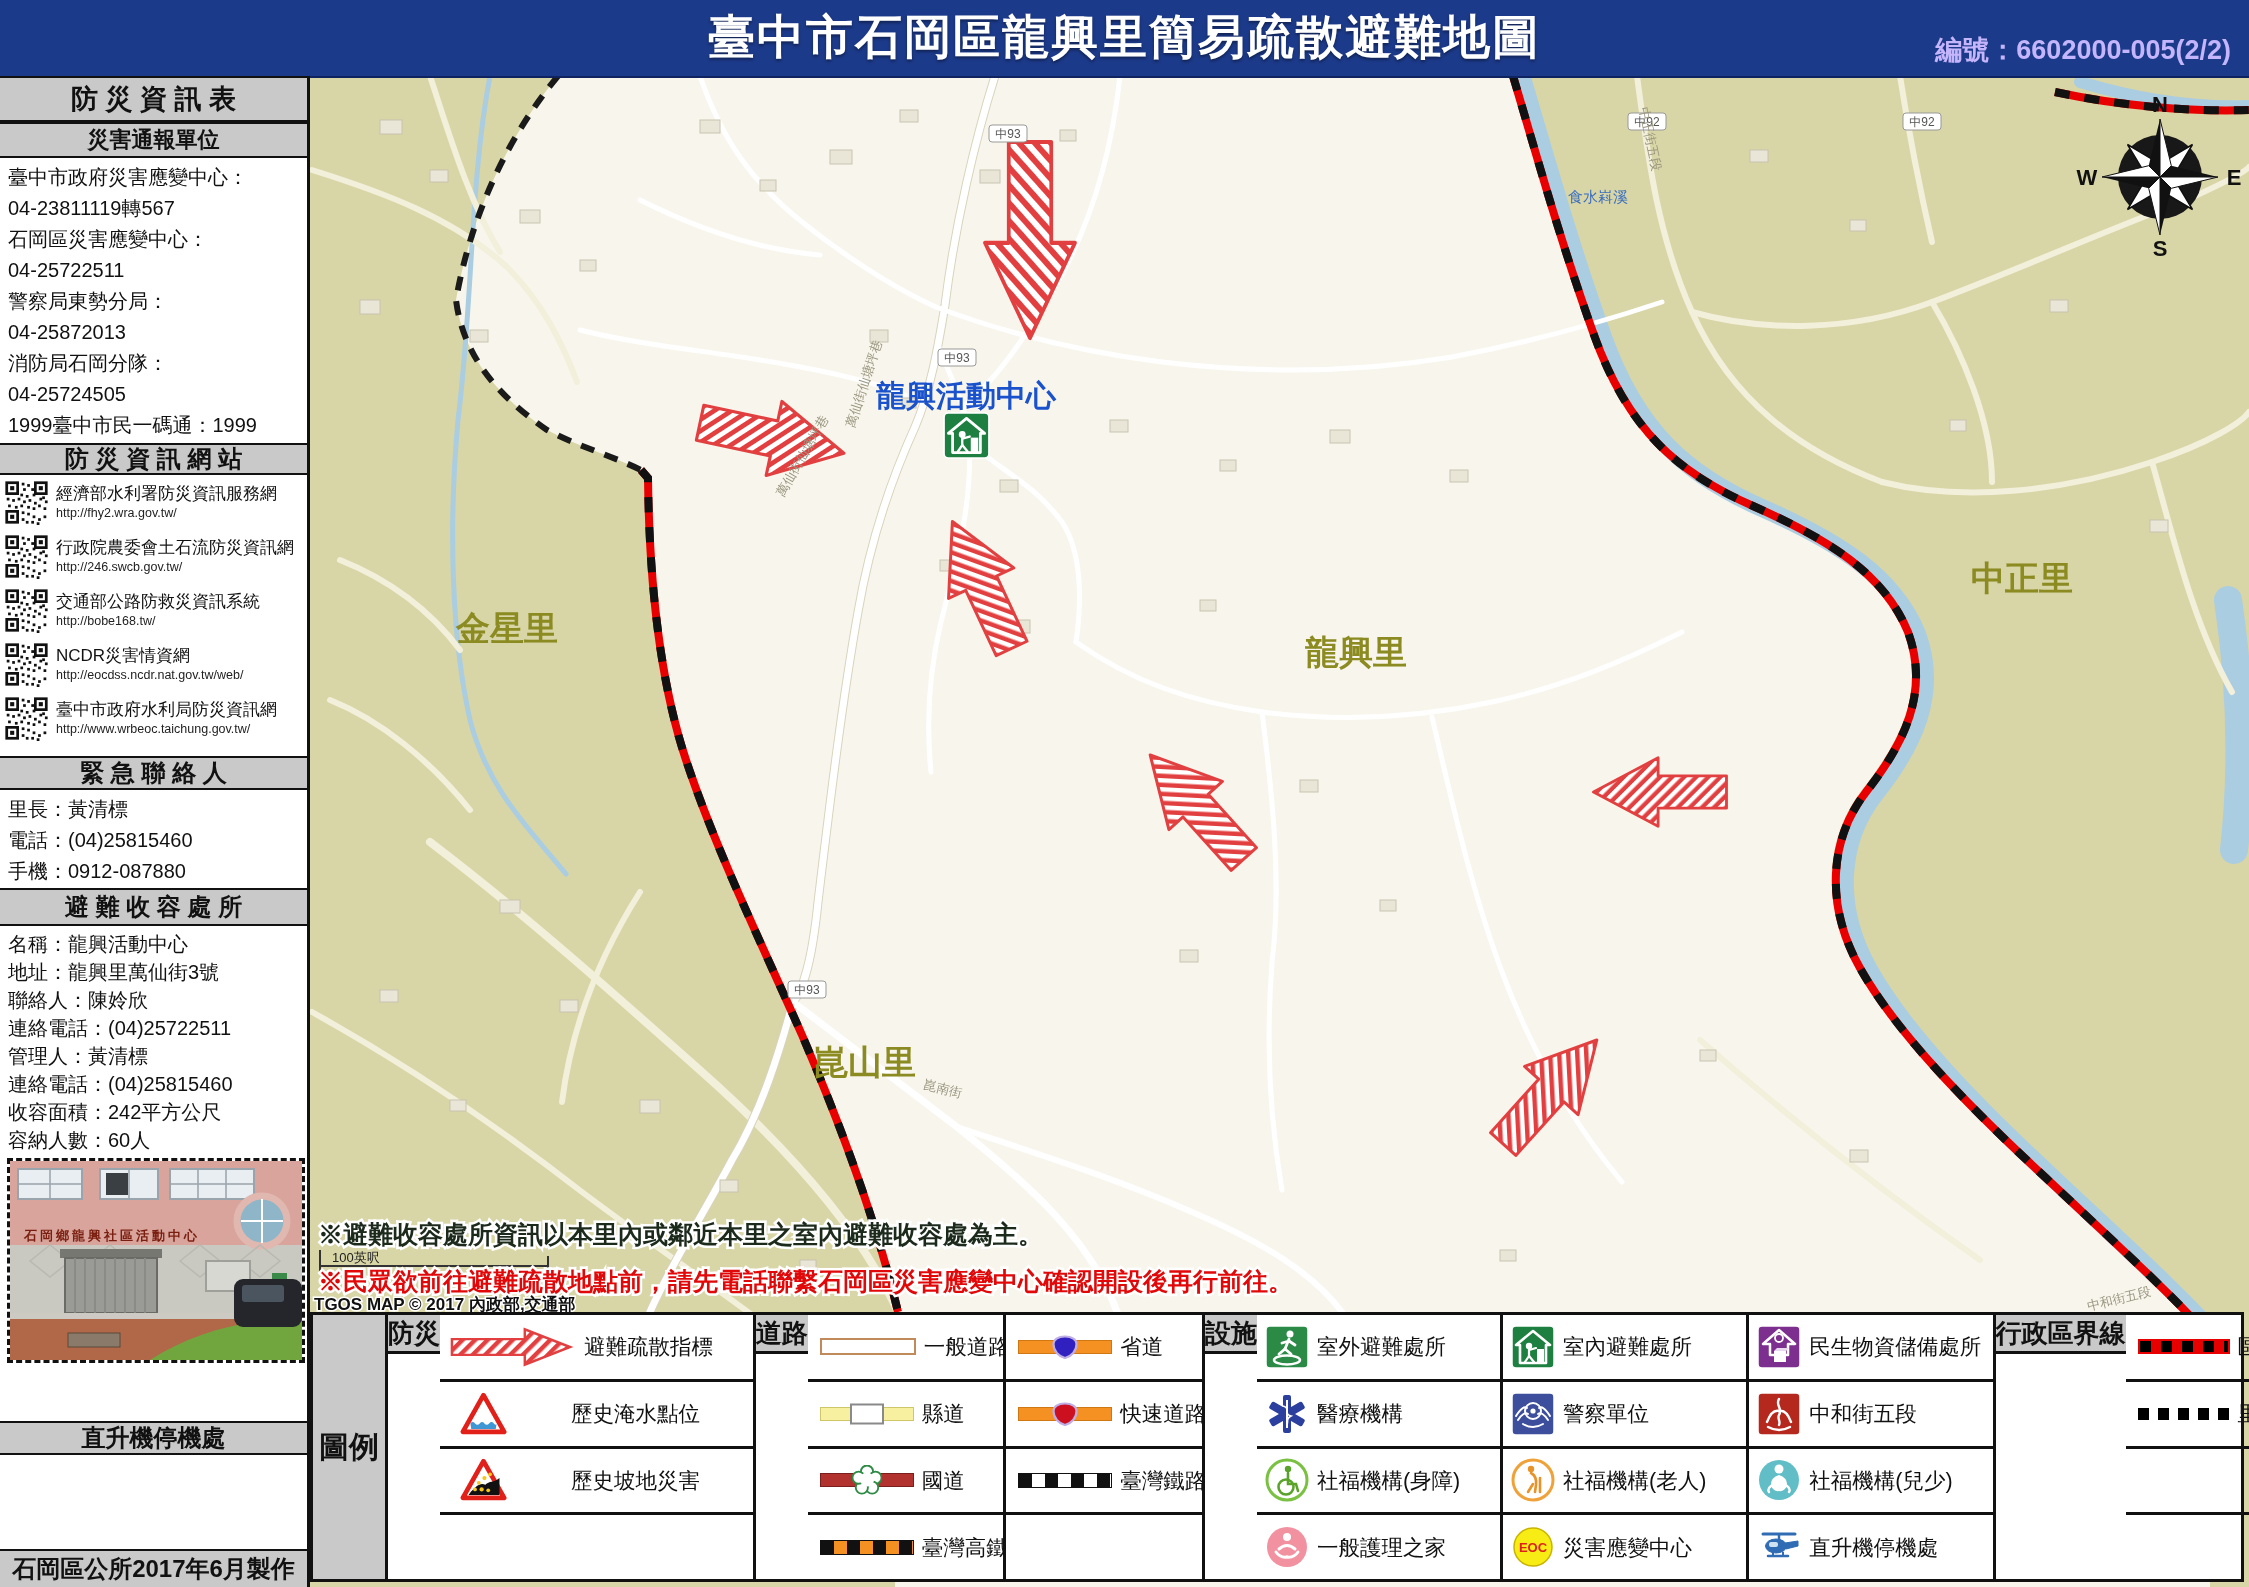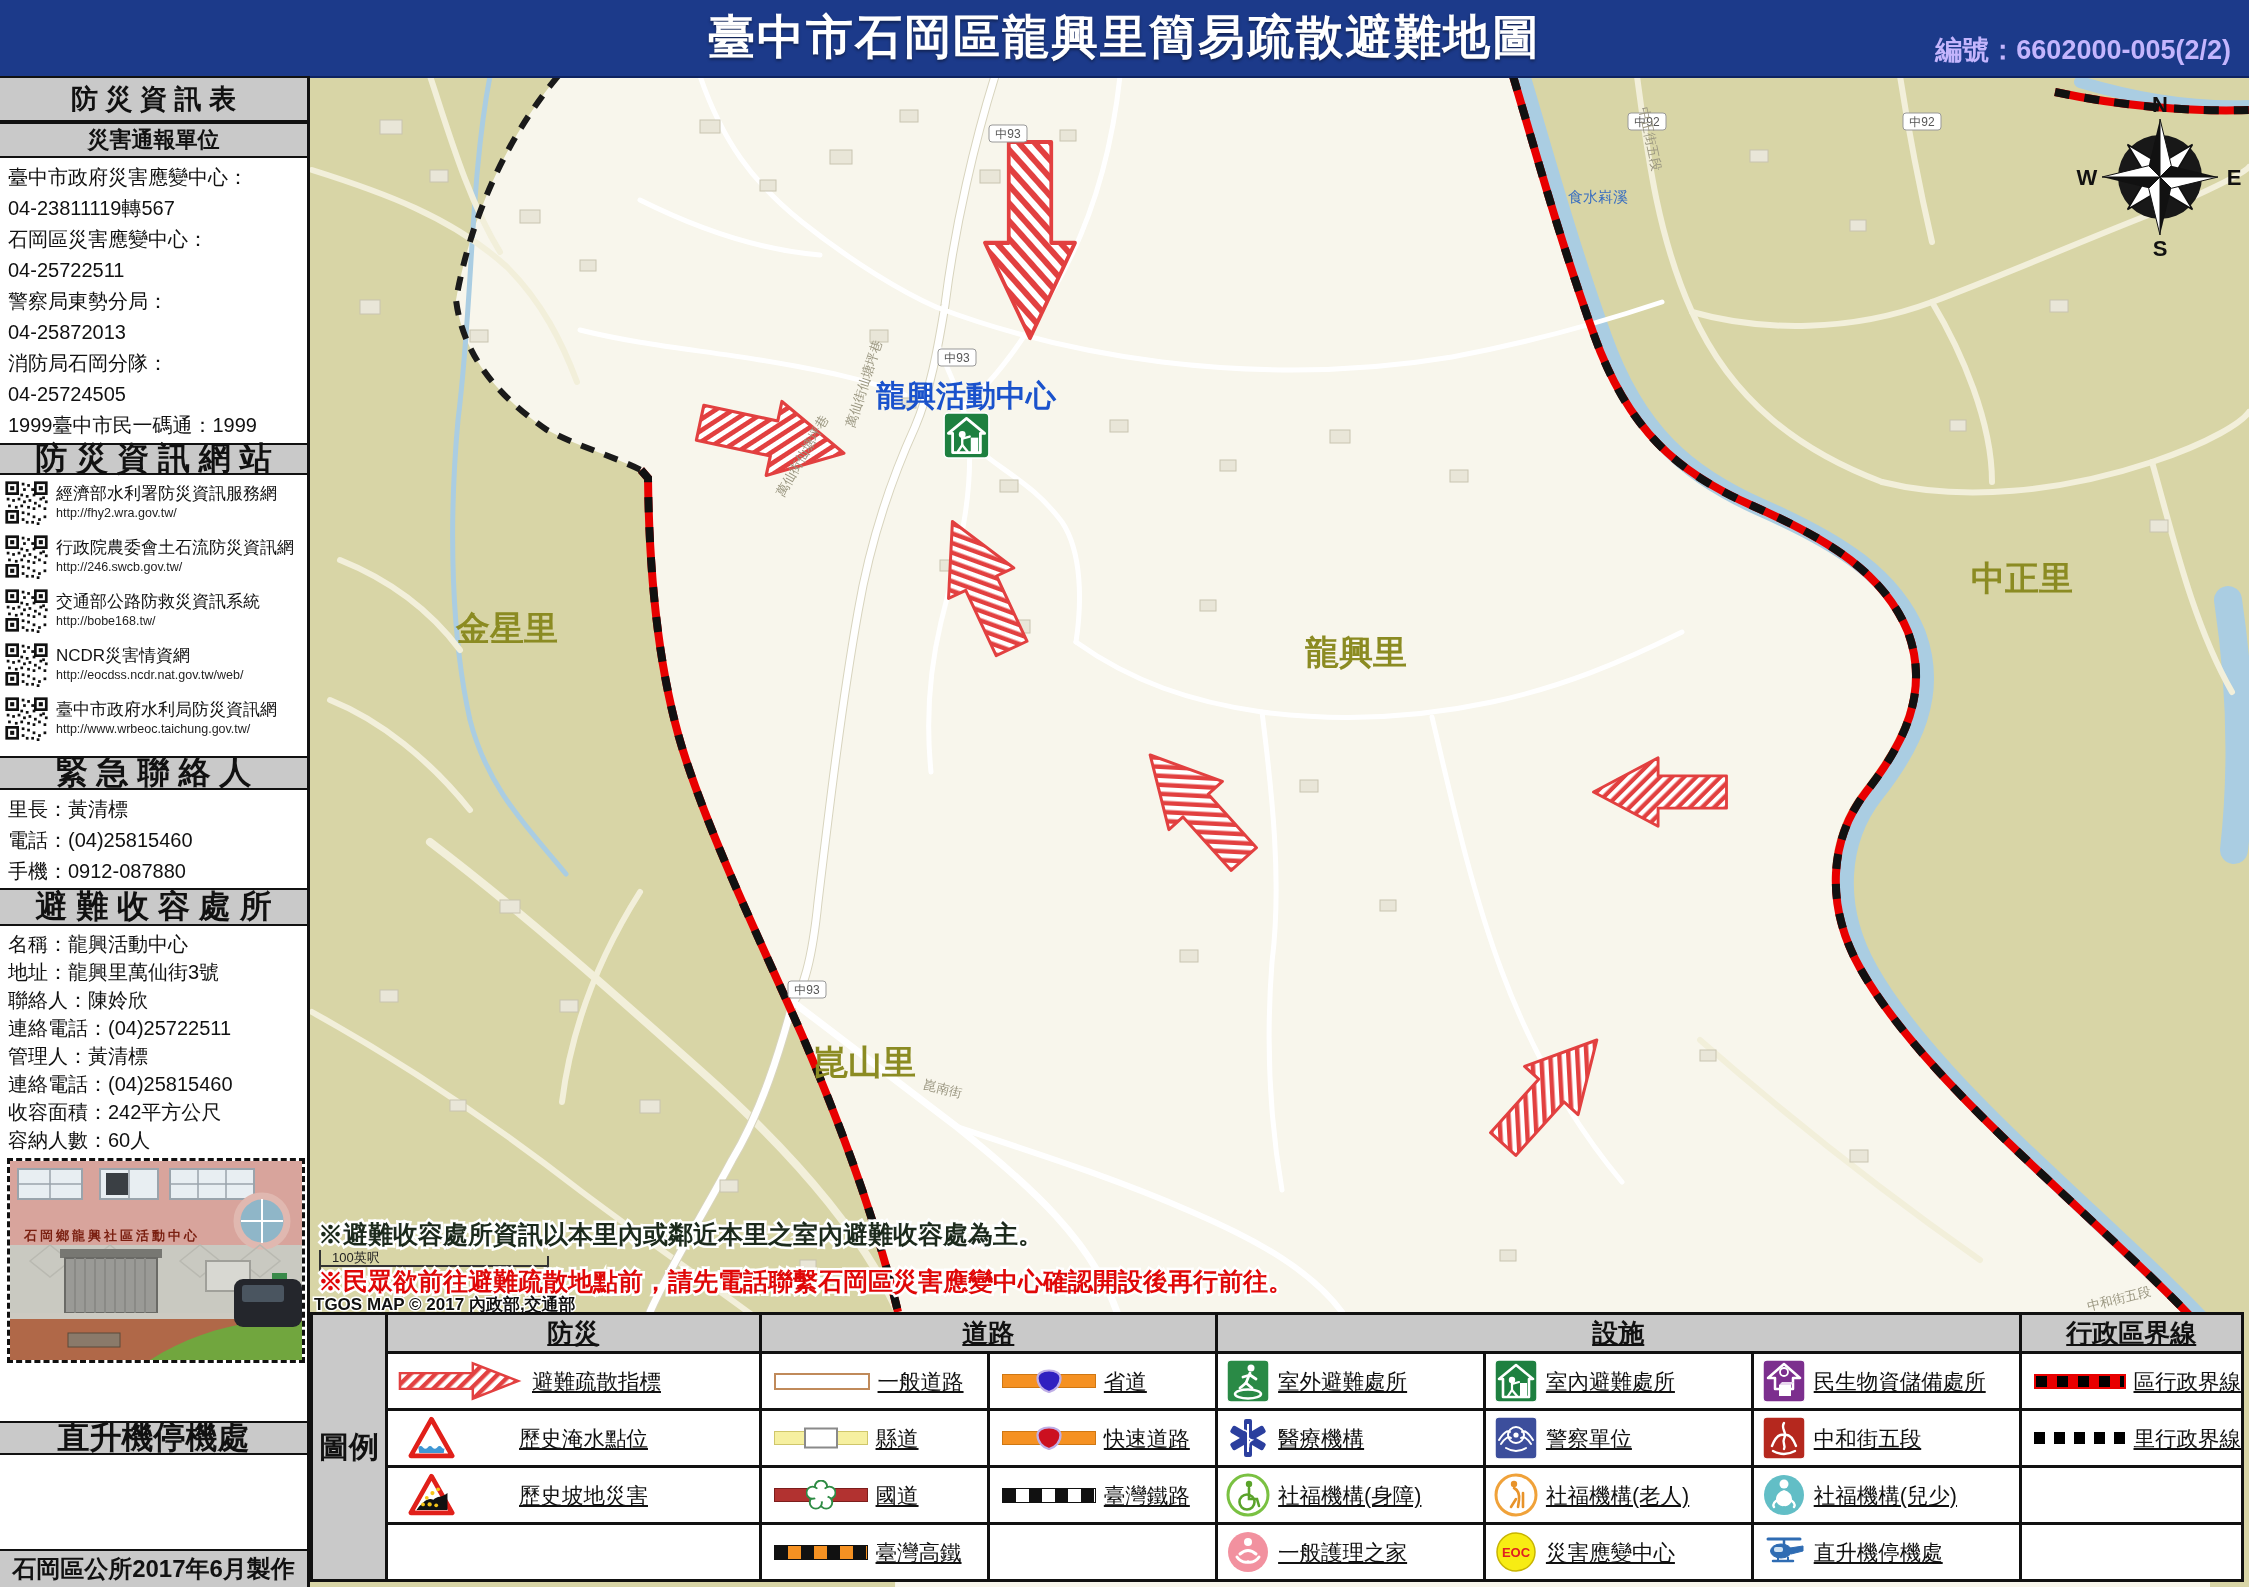--- a/index.html
+++ b/index.html
@@ -10,21 +10,21 @@
        border-bottom:2px solid #0e2360;}
   #hdr .ttl{position:absolute;left:0;right:0;top:6px;text-align:center;color:#fff;
        font-size:47px;font-weight:bold;letter-spacing:2px;text-shadow:0 2px 3px rgba(0,0,0,.4);}
   #hdr .doc{position:absolute;right:18px;bottom:8px;color:#c4b5fd;font-size:27px;font-weight:bold;}
   
   #sidebar{position:absolute;left:0;top:76px;width:310px;height:1511px;background:#fff;
        border-right:3px solid #111;box-sizing:border-box;}
   .sec{position:absolute;left:0;width:100%;box-sizing:border-box;}
   .sec-h{background:#c9c9c9;border-top:2px solid #111;border-bottom:2px solid #111;
        text-align:center;font-weight:bold;display:flex;align-items:center;justify-content:center;}
-  .h1{font-size:27px;} .h2{font-size:22px;} .h3{font-size:32px;}
+  .h1{font-size:27px;} .h2{font-size:22px;} .h3{font-size:24px;}
   .lines{padding:4px 8px;}
   .lines div{white-space:nowrap;}
   .report div{font-size:20px;line-height:31px;}
   .contacts div{font-size:20px;line-height:31px;}
   .shelter div{font-size:20px;line-height:28px;}
   .webrow{display:flex;align-items:center;gap:7px;padding:2px 4px;height:54px;box-sizing:border-box;}
   .webtxt{display:flex;flex-direction:column;justify-content:center;}
   .webname{font-size:17px;line-height:22px;}
   .weburl{font-size:12.5px;line-height:16px;color:#222;}
   .qr{width:45px;height:45px;flex:none;}
@@ -32,21 +32,21 @@
   #helibox{position:absolute;left:0;top:1379px;width:100%;height:94px;background:#fff;}
   #side-footer{position:absolute;left:0;top:1473px;width:100%;height:38px;background:#c9c9c9;
        border-top:2px solid #111;text-align:center;font-weight:bold;font-size:24px;line-height:36px;}
   
   #map{position:absolute;left:310px;top:76px;width:1939px;height:1511px;}
   
   #legend{position:absolute;left:310px;top:1312px;width:1934px;height:270px;background:#fff;
        border:3px solid #111;display:flex;box-sizing:border-box;}
   .lg-key{width:72px;background:#c9c9c9;border-right:3px solid #111;display:flex;align-items:center;
        justify-content:center;font-size:30px;font-weight:bold;flex:none;}
-  .lg-col{display:flex;flex-direction:column;border-right:3px solid #111;box-sizing:border-box;text-decoration:underline;}
+  .lg-col{display:flex;border-right:3px solid #111;box-sizing:border-box;}
   .lg-col:last-child{border-right:none;flex:1;}
   .lg-head{height:36px;flex:none;background:#c9c9c9;border-bottom:3px solid #111;display:flex;
        align-items:center;justify-content:center;font-size:26px;font-weight:bold;}
   .lg-body{flex:1;display:flex;flex-direction:column;}
   .lg-row{flex:1;border-bottom:3px solid #111;display:flex;}
   .lg-row:last-child{border-bottom:none;}
   .lg-cell{flex:1;border-right:3px solid #111;display:flex;align-items:center;padding-left:8px;
        gap:8px;font-size:21.5px;overflow:hidden;white-space:nowrap;}
   .lg-cell:last-child{border-right:none;}
   .fic{width:44px;height:44px;flex:none;}

